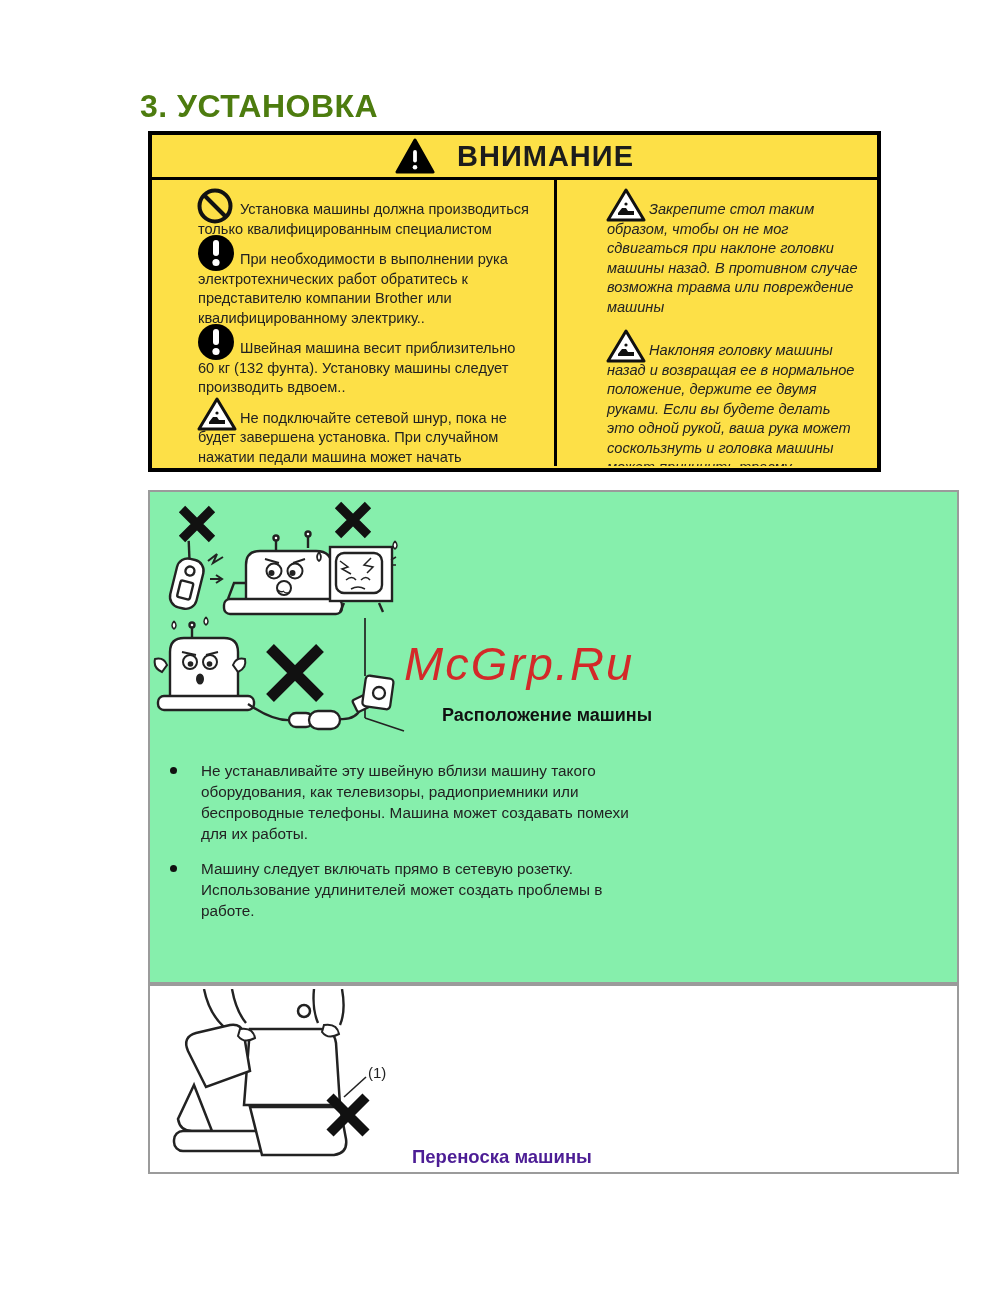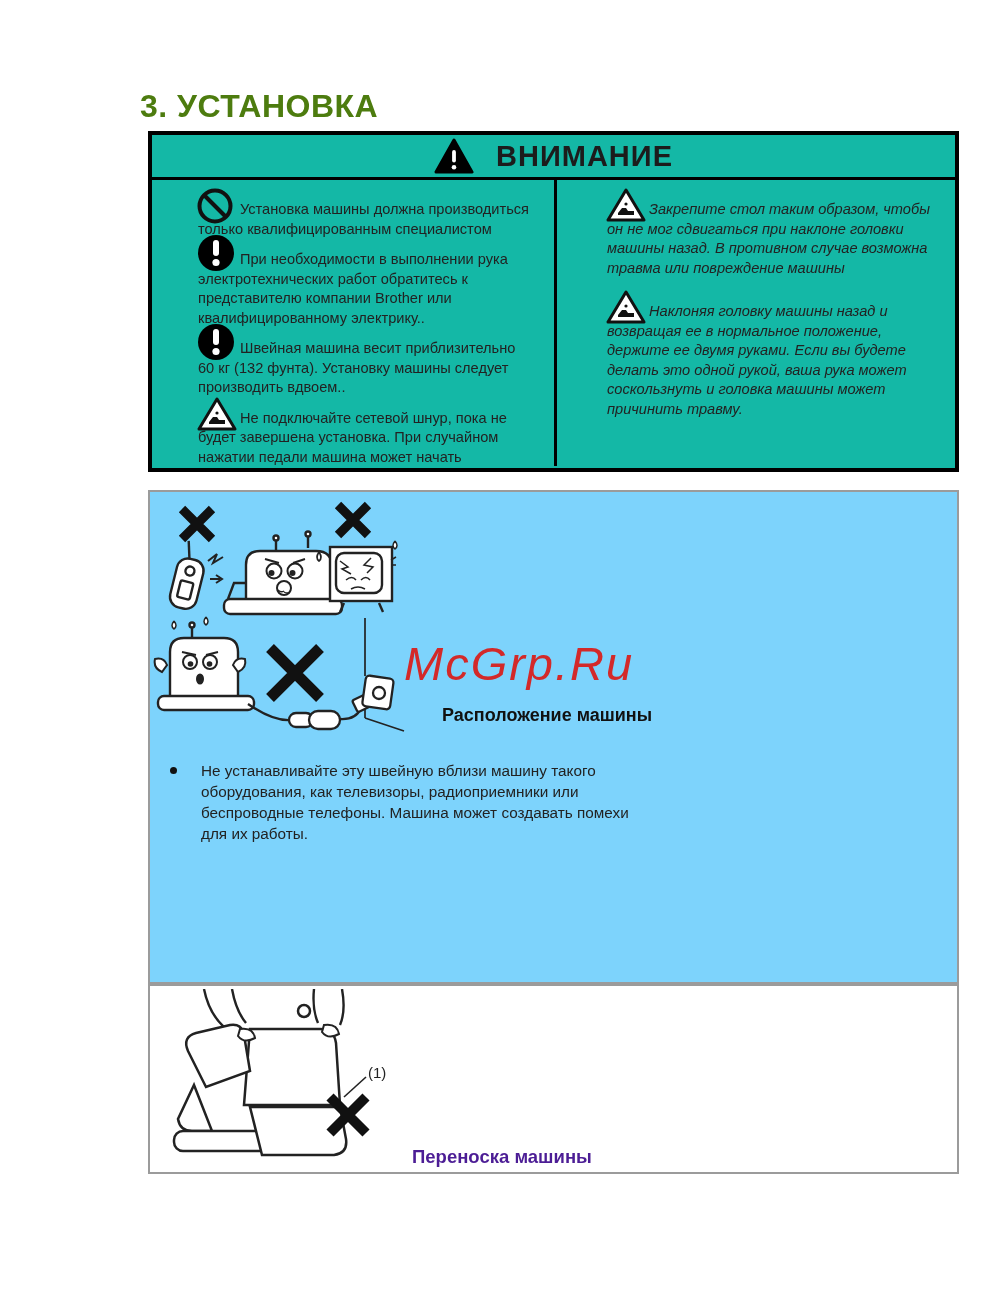--- a/index.html
+++ b/index.html
@@ -8,22 +8,22 @@
     width:1000px; height:1294px; position:relative;
     font-family:"Liberation Sans", sans-serif; color:#1c1c1c;
     overflow:hidden;
   }
   .page-title {
     position:absolute; left:140px; top:88px;
     font-size:32px; font-weight:bold; letter-spacing:.5px; color:#4d7c0f;
   }
   
   .warnbox {
-    position:absolute; left:148px; top:131px; width:811px; height:341px;
-    border:4px solid #000; background:#14b8a6;
+    position:absolute; left:148px; top:131px; width:733px; height:341px;
+    border:4px solid #000; background:#fde047;
   }
   .warnhead {
     height:45px; border-bottom:3px solid #000;
     display:flex; align-items:center; justify-content:center; gap:22px;
   }
   .warnhead .whlabel { font-size:29px; font-weight:bold; letter-spacing:1px; }
   .warncols { display:flex; height:286px; overflow:hidden; }
   .wcol { padding:20px 24px 0 46px; }
   .wcol-left  { width:405px; border-right:3px solid #000; }
   .wcol-right { flex:1; padding-left:50px; padding-right:18px; }
@@ -31,21 +31,21 @@
     position:relative; font-size:14.6px; line-height:19.5px;
     margin-bottom:11px; color:#222;
   }
   .wcol-right .witem { margin-bottom:24px;font-style:italic; }
   .witem .wtext { display:block; text-indent:42px; }
   .witem .icon-slot { position:absolute; left:-2px; top:-13px; }
   .witem .icon-slot.tall { top:-17px; }
   
   .locbox {
     position:absolute; left:148px; top:490px; width:811px; height:494px;
-    border:2px solid #9b9b9b; background:#7dd3fc;
+    border:2px solid #9b9b9b; background:#86efac;
   }
   .illu { position:absolute; }
   .watermark {
     position:absolute; left:254px; top:144px;
     font-size:47px; font-style:italic; letter-spacing:2px; font-weight:500;
   }
   .loc-heading {
     position:absolute; left:256px; top:213px;
     font-size:18px; font-weight:bold; color:#111;margin-left:36px;
   }
@@ -255,20 +255,24 @@
 
     <div class="watermark" style="color:#d32929;">McGrp.Ru</div>
 
     <div class="loc-heading">Расположение машины</div>
 
     <div class="bullets">
       <div class="bullet-row">
         <span class="bullet-dot"></span>
         <span class="bullet-text">Не устанавливайте эту швейную вблизи машину такого оборудования, как телевизоры, радиоприемники или беспроводные телефоны. Машина может создавать помехи для их работы.</span>
       </div>
+      <div class="bullet-row">
+        <span class="bullet-dot"></span>
+        <span class="bullet-text">Машину следует включать прямо в сетевую розетку. Использование удлинителей может создать проблемы в работе.</span>
+      </div>
     </div>
   </div>
 
   <div class="carrybox">
     <div class="illu" style="left:4px; top:3px;">
       <svg width="235" height="183" viewBox="0 0 235 183">
         <g fill="none" stroke="#222" stroke-width="2.4">
           <path d="M50 0 q6 30 28 44"></path>
           <path d="M78 0 q4 22 14 34"></path>
           <path d="M160 0 q-2 20 4 34"></path>

